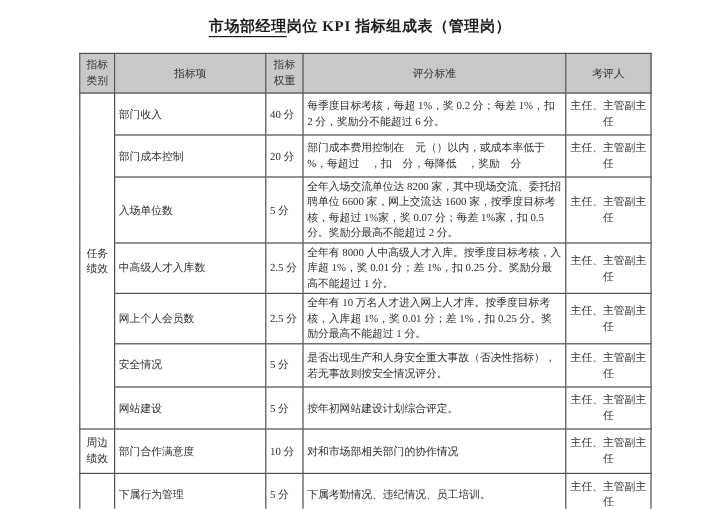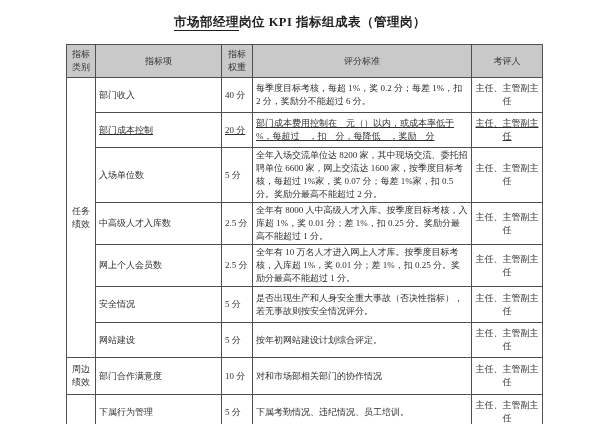--- a/index.html
+++ b/index.html
@@ -40,21 +40,21 @@
   tr.hdr th { background: #c9c9c9; text-align: center; color: #333; }
   tr.hdr { height: 33px; }
 
   td.cat   { text-align: center; padding: 1px 4px; }
   td.item  { text-align: left; padding-left: 8px; margin-left: 14px; }
   td.wt    { text-align: left; padding: 1px 2px; }
   td.crit  { text-align: left; padding: 1px 5px; }
   td.ass   { text-align: center; padding: 1px 5px; margin-left: 33px; }
 
   tr.r1 { height: 35px; }
-  tr.r2 { height: 35px; text-decoration: underline; }
+  tr.r2 { height: 35px; }
   tr.r3 { height: 41px; }
   tr.r4 { height: 42px; }
   tr.r5 { height: 41px; }
   tr.r6 { height: 36px; padding-left: 11px; }
   tr.r7 { height: 35px; }
   tr.r8 { height: 37px; }
   tr.r9 { height: 35px; }
 </style>
 </head>
 <body>

